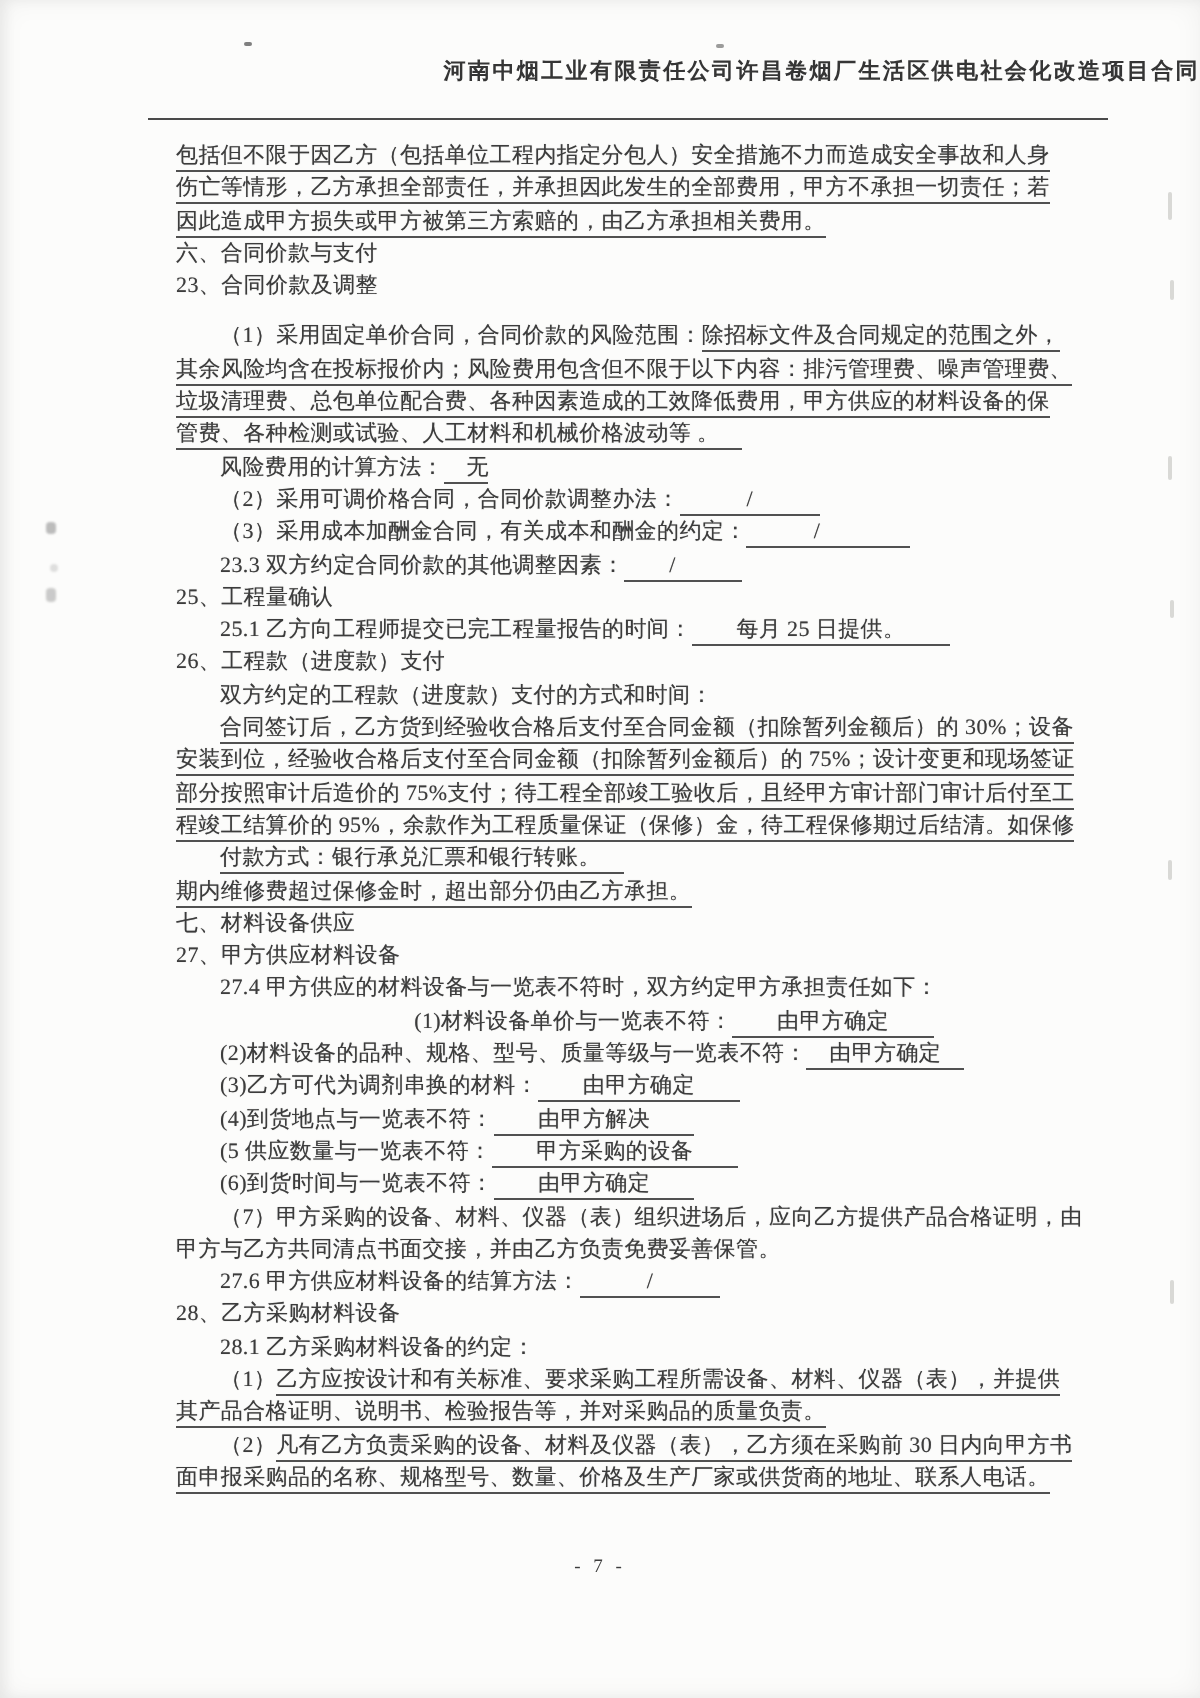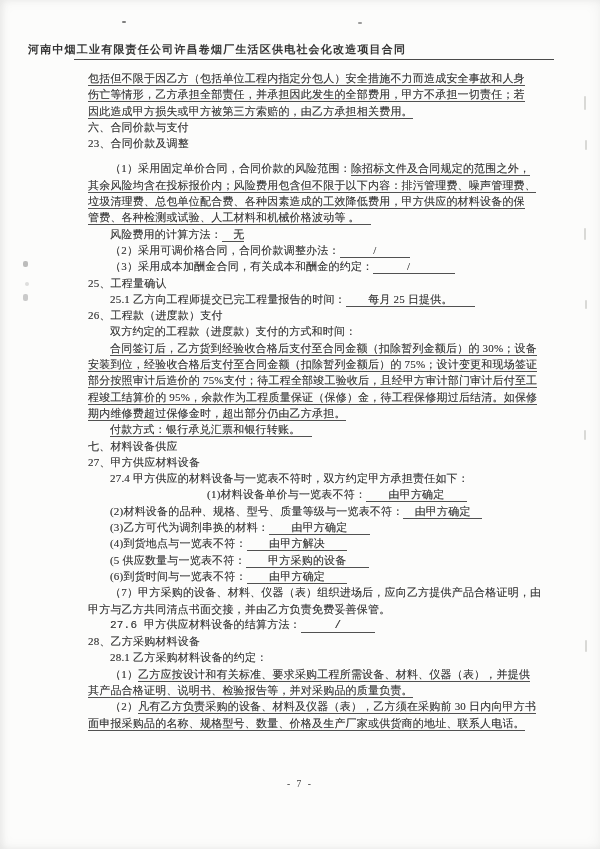--- a/index.html
+++ b/index.html
@@ -6,22 +6,22 @@
   body{
     width:600px;height:849px;overflow:hidden;position:relative;
     background:#ffffff;
     font-family:"Liberation Serif","DejaVu Serif",serif;
   }
   .page{
     position:absolute;inset:0;background:#fcfcfb;
     box-shadow:inset 0 0 14px rgba(0,0,0,.05), inset 3px 0 6px rgba(0,0,0,.05);
   }
   .title{
-    position:absolute;top:42px;left:0;right:0;text-align:left;
-    font-size:11px;font-weight:700;letter-spacing:1.2px;color:#353535;margin-left:28px;
+    position:absolute;top:28px;left:0;right:0;text-align:right;
+    font-size:11px;font-weight:700;letter-spacing:1.2px;color:#353535;
   }
   .title-rule{
     position:absolute;top:59px;left:74px;width:480px;height:0;
     border-top:1.5px solid #4a4a4a;
   }
   .doc{
     position:absolute;top:70px;left:88px;width:476px;
     font-size:11px;line-height:16.3px;color:#3c3c3c;
     letter-spacing:.2px;
     text-shadow:0 0 .4px rgba(60,60,60,.55);
@@ -50,42 +50,43 @@
       <div class="line"><span class="u">因此造成甲方损失或甲方被第三方索赔的，由乙方承担相关费用。</span></div>
       <div class="line"><span>六、合同价款与支付</span></div>
       <div class="line"><span>23、合同价款及调整</span></div>
       <div class="line" style="padding-left: 22px; margin-top: 9px;"><span>（1）采用固定单价合同，合同价款的风险范围：</span><span class="u">除招标文件及合同规定的范围之外，</span></div>
       <div class="line"><span class="u">其余风险均含在投标报价内；风险费用包含但不限于以下内容：排污管理费、噪声管理费、</span></div>
       <div class="line"><span class="u">垃圾清理费、总包单位配合费、各种因素造成的工效降低费用，甲方供应的材料设备的保</span></div>
       <div class="line"><span class="u">管费、各种检测或试验、人工材料和机械价格波动等 。　</span></div>
       <div class="line" style="padding-left: 22px;"><span>风险费用的计算方法：</span><span class="u">　无</span></div>
       <div class="line" style="padding-left: 22px;"><span>（2）采用可调价格合同，合同价款调整办法：</span><span class="u">　　　/　　　</span></div>
       <div class="line" style="padding-left: 22px;"><span>（3）采用成本加酬金合同，有关成本和酬金的约定：</span><span class="u">　　　/　　　　</span></div>
+      <div class="line" style="padding-left: 22px;"><span>23.3 双方约定合同价款的其他调整因素：</span><span class="u">　　/　　　</span></div>
       <div class="line"><span>25、工程量确认</span></div>
       <div class="line" style="padding-left: 22px;"><span>25.1 乙方向工程师提交已完工程量报告的时间：</span><span class="u">　　每月 25 日提供。　　</span></div>
       <div class="line"><span>26、工程款（进度款）支付</span></div>
       <div class="line" style="padding-left: 22px;"><span>双方约定的工程款（进度款）支付的方式和时间：</span></div>
       <div class="line" style="padding-left: 22px;"><span class="u">合同签订后，乙方货到经验收合格后支付至合同金额（扣除暂列金额后）的 30%；设备</span></div>
       <div class="line"><span class="u">安装到位，经验收合格后支付至合同金额（扣除暂列金额后）的 75%；设计变更和现场签证</span></div>
       <div class="line"><span class="u">部分按照审计后造价的 75%支付；待工程全部竣工验收后，且经甲方审计部门审计后付至工</span></div>
       <div class="line"><span class="u">程竣工结算价的 95%，余款作为工程质量保证（保修）金，待工程保修期过后结清。如保修</span></div>
+      <div class="line" style="padding-left: 22px;"><span class="u">付款方式：银行承兑汇票和银行转账。　</span></div>
       <div class="line"><span class="u">期内维修费超过保修金时，超出部分仍由乙方承担。</span></div>
-      <div class="line" style="padding-left: 22px;"><span class="u">付款方式：银行承兑汇票和银行转账。　</span></div>
       <div class="line"><span>七、材料设备供应</span></div>
       <div class="line"><span>27、甲方供应材料设备</span></div>
       <div class="line" style="padding-left: 22px;"><span>27.4 甲方供应的材料设备与一览表不符时，双方约定甲方承担责任如下：</span></div>
       <div class="line" style="padding-left: 22px; text-align: center;"><span>(1)材料设备单价与一览表不符：</span><span class="u">　　由甲方确定　　</span></div>
       <div class="line" style="padding-left: 22px;"><span>(2)材料设备的品种、规格、型号、质量等级与一览表不符：</span><span class="u">　由甲方确定　</span></div>
       <div class="line" style="padding-left: 22px;"><span>(3)乙方可代为调剂串换的材料：</span><span class="u">　　由甲方确定　　</span></div>
       <div class="line" style="padding-left: 22px;"><span>(4)到货地点与一览表不符：</span><span class="u">　　由甲方解决　　</span></div>
       <div class="line" style="padding-left: 22px;"><span>(5 供应数量与一览表不符：</span><span class="u">　　甲方采购的设备　　</span></div>
       <div class="line" style="padding-left: 22px;"><span>(6)到货时间与一览表不符：</span><span class="u">　　由甲方确定　　</span></div>
       <div class="line" style="padding-left: 22px;"><span>（7）甲方采购的设备、材料、仪器（表）组织进场后，应向乙方提供产品合格证明，由</span></div>
       <div class="line"><span>甲方与乙方共同清点书面交接，并由乙方负责免费妥善保管。</span></div>
-      <div class="line" style="padding-left: 22px; font-family: Liberation Mono, monospace;"><span>27.6 甲方供应材料设备的结算方法：</span><span class="u">　　　/　　　</span></div>
+      <div class="line" style="padding-left: 22px;"><span>27.6 甲方供应材料设备的结算方法：</span><span class="u">　　　/　　　</span></div>
       <div class="line"><span>28、乙方采购材料设备</span></div>
       <div class="line" style="padding-left: 22px;"><span>28.1 乙方采购材料设备的约定：</span></div>
       <div class="line" style="padding-left: 22px;"><span>（1）</span><span class="u">乙方应按设计和有关标准、要求采购工程所需设备、材料、仪器（表），并提供</span></div>
       <div class="line"><span class="u">其产品合格证明、说明书、检验报告等，并对采购品的质量负责。</span></div>
       <div class="line" style="padding-left: 22px;"><span>（2）</span><span class="u">凡有乙方负责采购的设备、材料及仪器（表），乙方须在采购前 30 日内向甲方书</span></div>
       <div class="line"><span class="u">面申报采购品的名称、规格型号、数量、价格及生产厂家或供货商的地址、联系人电话。</span></div>
     </div>
 
   <div class="pagenum">- 7 -</div>
 

